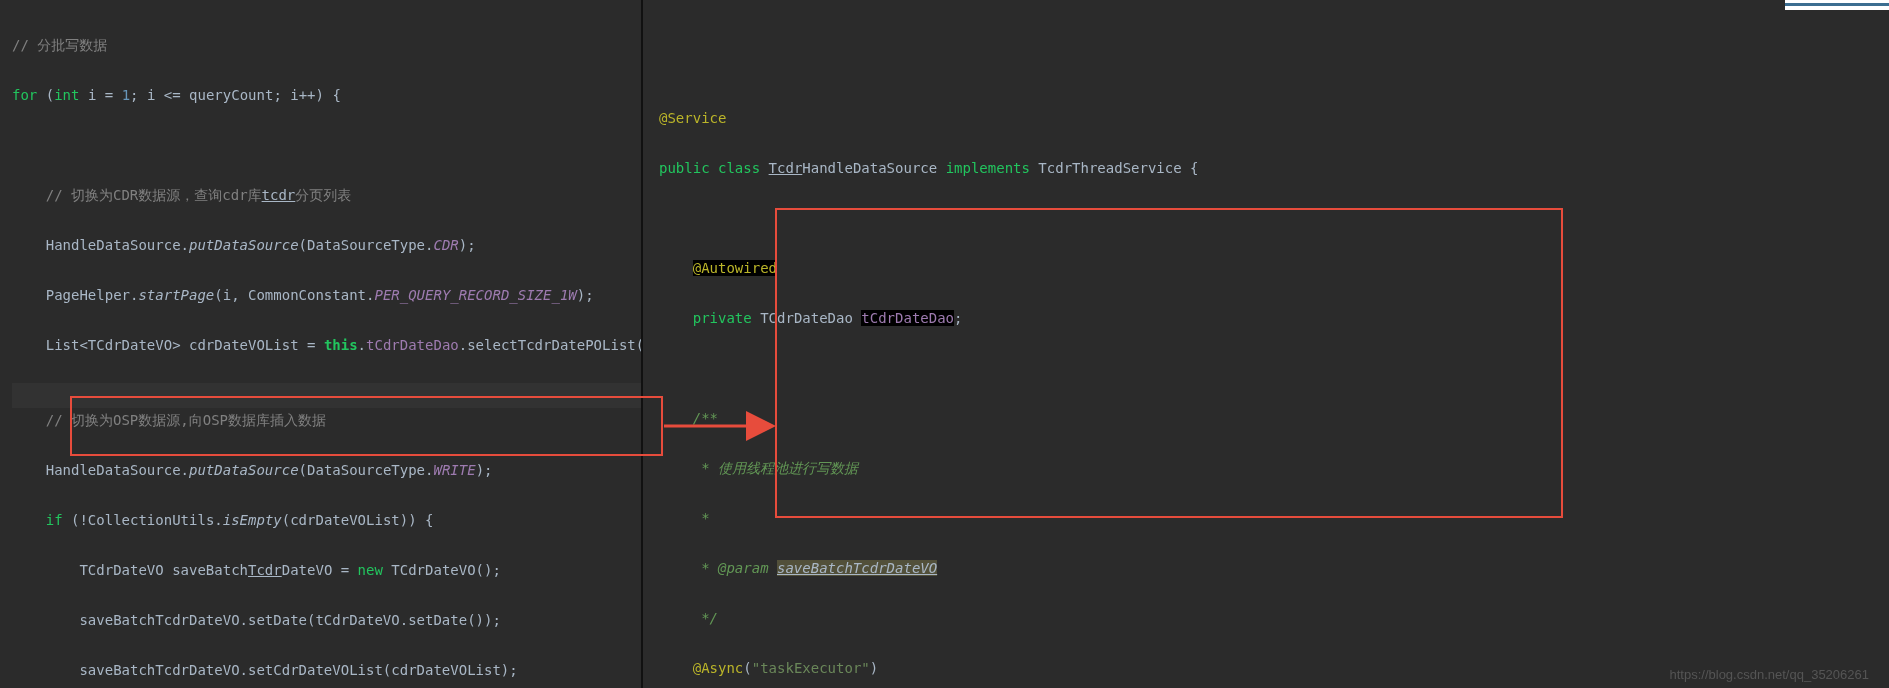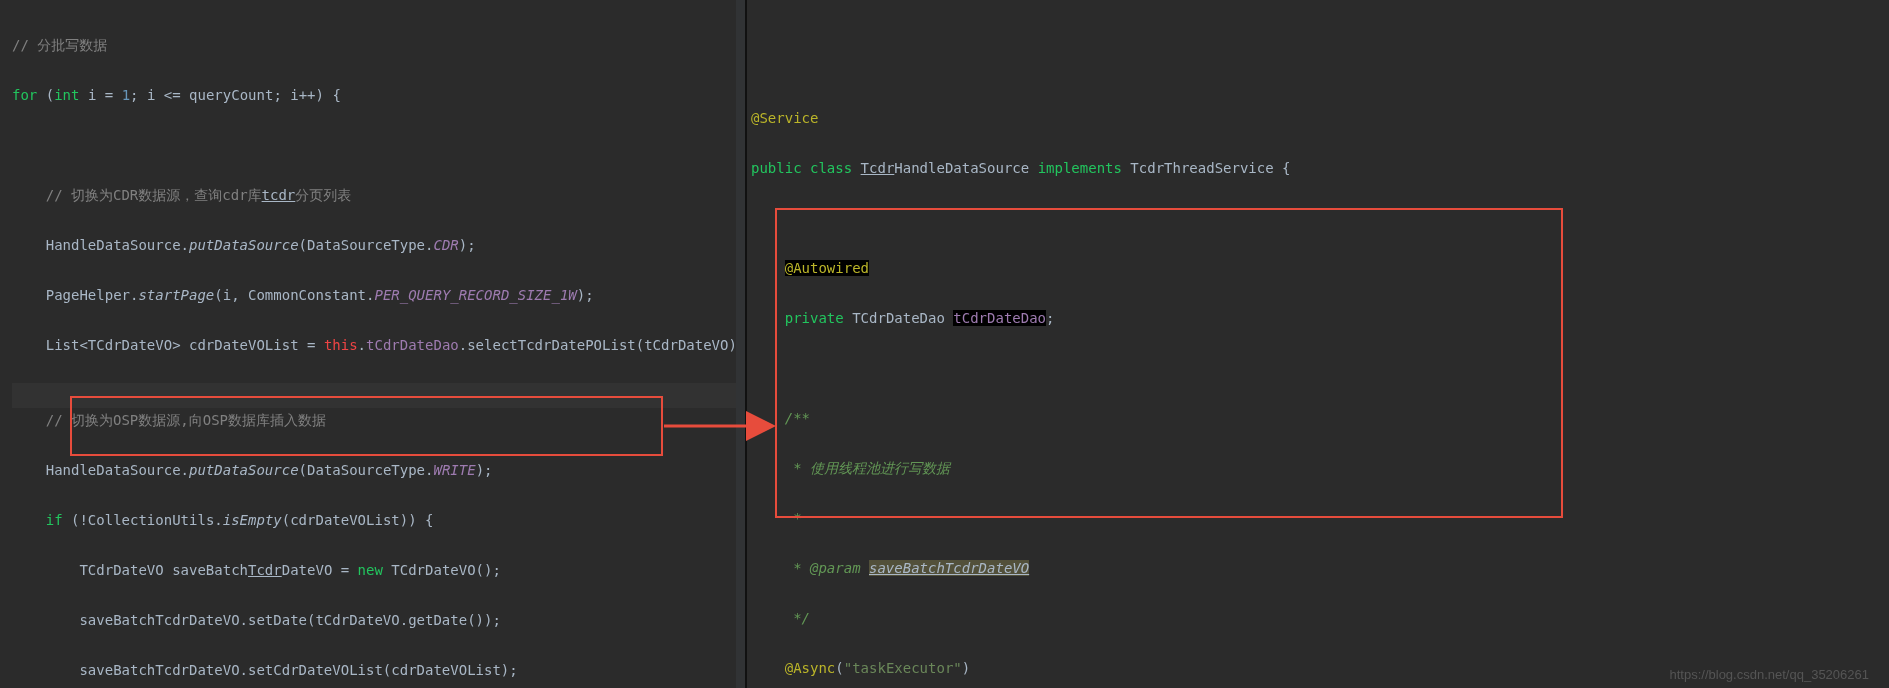--- a/index.html
+++ b/index.html
@@ -8,53 +8,53 @@
     font-family: "Consolas", "Monaco", monospace;
     font-size: 14px;
     color: #a9b7c6;
     width: 1889px;
     height: 688px;
     display: flex;
     overflow: hidden;
     position: relative;
   }
   .pane-left {
-    width: 745px;
+    width: 641px;
     height: 688px;
     background: #2b2b2b;
     padding: 8px 0 0 12px;
     line-height: 25px;
     position: relative;
     white-space: pre;
   }
   .pane-right {
     width: 1144px;
     height: 688px;
     background: #2b2b2b;
-    padding: 8px 0 0 4px;
+    padding: 8px 0 0 16px;
     line-height: 25px;
     position: relative;
     white-space: pre;
     border-left: 2px solid #111;
   }
   .top-gap { background:#fff; height:10px; position:absolute; top:0; left:745px; right:0; }
   .top-blue { background:#3c6e91; height:3px; position:absolute; top:3px; left:745px; right:0; }
   .right-inner { margin-top: 48px; }
 
   .c-comment   { color: #808080; }
   .c-keyword   { color: #22c55e; }
   .c-num       { color: #6897bb; }
   .c-field     { color: #9e7bb0; }
   .c-str       { color: #6a8759; }
   .c-italic    { font-style: italic; }
   .c-anno      { color: #bbb529; }
   .c-docgreen  { color: #629755; font-style: italic; }
   .c-param-hl  { background: #52503a; color:#a9b7c6; text-decoration: underline; font-style: italic; }
   .c-under     { text-decoration: underline; color:#a9b7c6; }
-  .c-this      { color:#ef4444; }
+  .c-this      { color:#22c55e;font-weight:bold; }
   .c-warnbg    { background:#000000; }
   .hl-line     { display:inline-block; width:100%; background:#323232; }
 
   .red-box-left {
     position: absolute;
     border: 2px solid #e74c3c;
     left: 70px; top: 396px; width: 593px; height: 60px;
     pointer-events: none;
   }
   .red-box-right {
@@ -90,21 +90,21 @@
 <div>&nbsp;</div>
 <div>    <span class="c-comment"><span>// 切换为CDR数据源，查询cdr库</span><span class="c-under">tcdr</span><span>分页列表</span></span></div>
 <div>    <span>HandleDataSource.</span><span class="c-italic">putDataSource</span>(<span>DataSourceType.</span><span class="c-field c-italic">CDR</span>);</div>
 <div>    <span>PageHelper.</span><span class="c-italic">startPage</span>(i, <span>CommonConstant.</span><span class="c-field c-italic">PER_QUERY_RECORD_SIZE_1W</span>);</div>
 <div>    <span>List&lt;TCdrDateVO&gt; cdrDateVOList = </span><span class="c-this">this</span><span>.</span><span class="c-field">tCdrDateDao</span><span>.selectTcdrDatePOList(tCdrDateVO);</span></div>
 <div class="hl-line">&nbsp;</div>
 <div>    <span class="c-comment">// 切换为OSP数据源,向OSP数据库插入数据</span></div>
 <div>    <span>HandleDataSource.</span><span class="c-italic">putDataSource</span>(<span>DataSourceType.</span><span class="c-field c-italic">WRITE</span>);</div>
 <div>    <span class="c-keyword">if</span> <span>(!CollectionUtils.</span><span class="c-italic">isEmpty</span><span>(cdrDateVOList)) {</span></div>
 <div>        <span>TCdrDateVO saveBatch</span><span class="c-under">Tcdr</span><span>DateVO = </span><span class="c-keyword">new</span><span> TCdrDateVO();</span></div>
-<div>        <span>saveBatchTcdrDateVO.setDate(tCdrDateVO.getDate());</span></div>
+<div>        <span>saveBatchTcdrDateVO.setDate(tCdrDateVO.setDate());</span></div>
 <div>        <span>saveBatchTcdrDateVO.setCdrDateVOList(cdrDateVOList);</span></div>
 
 
 
 
 
 
 
 </div>
 

